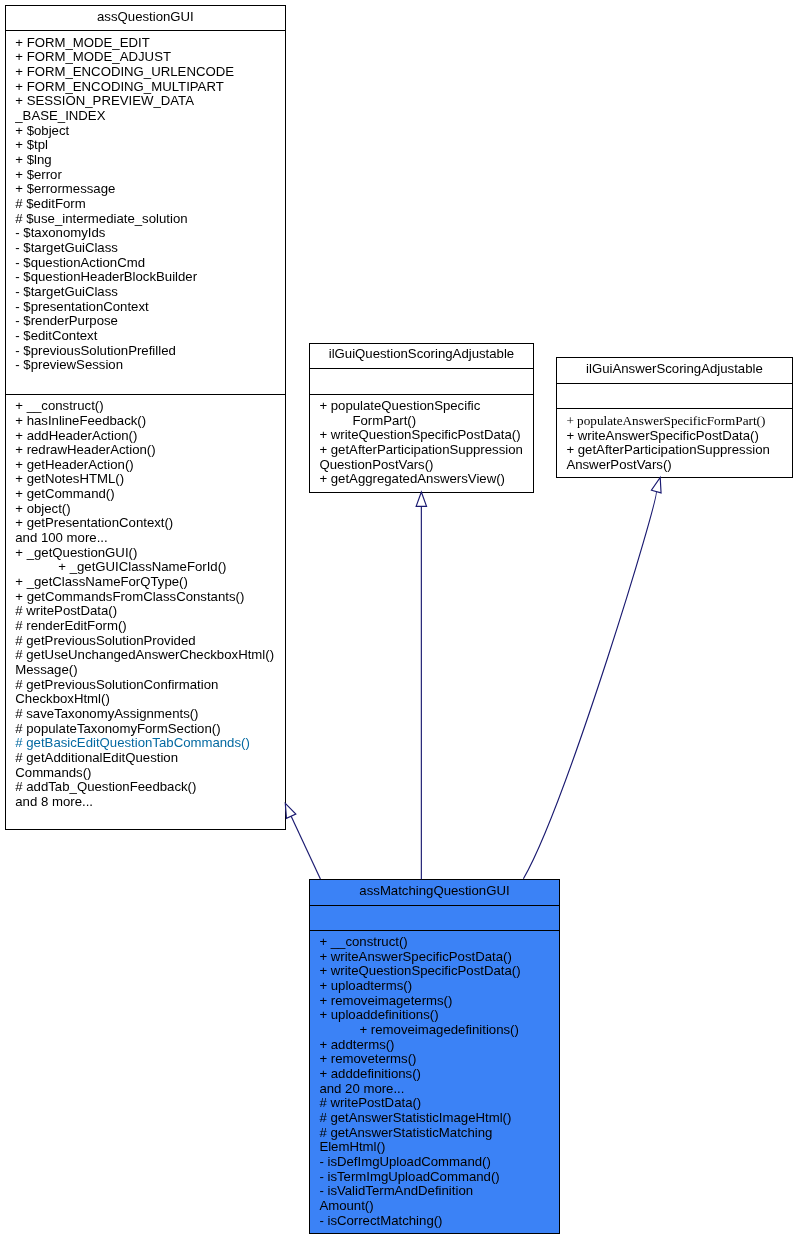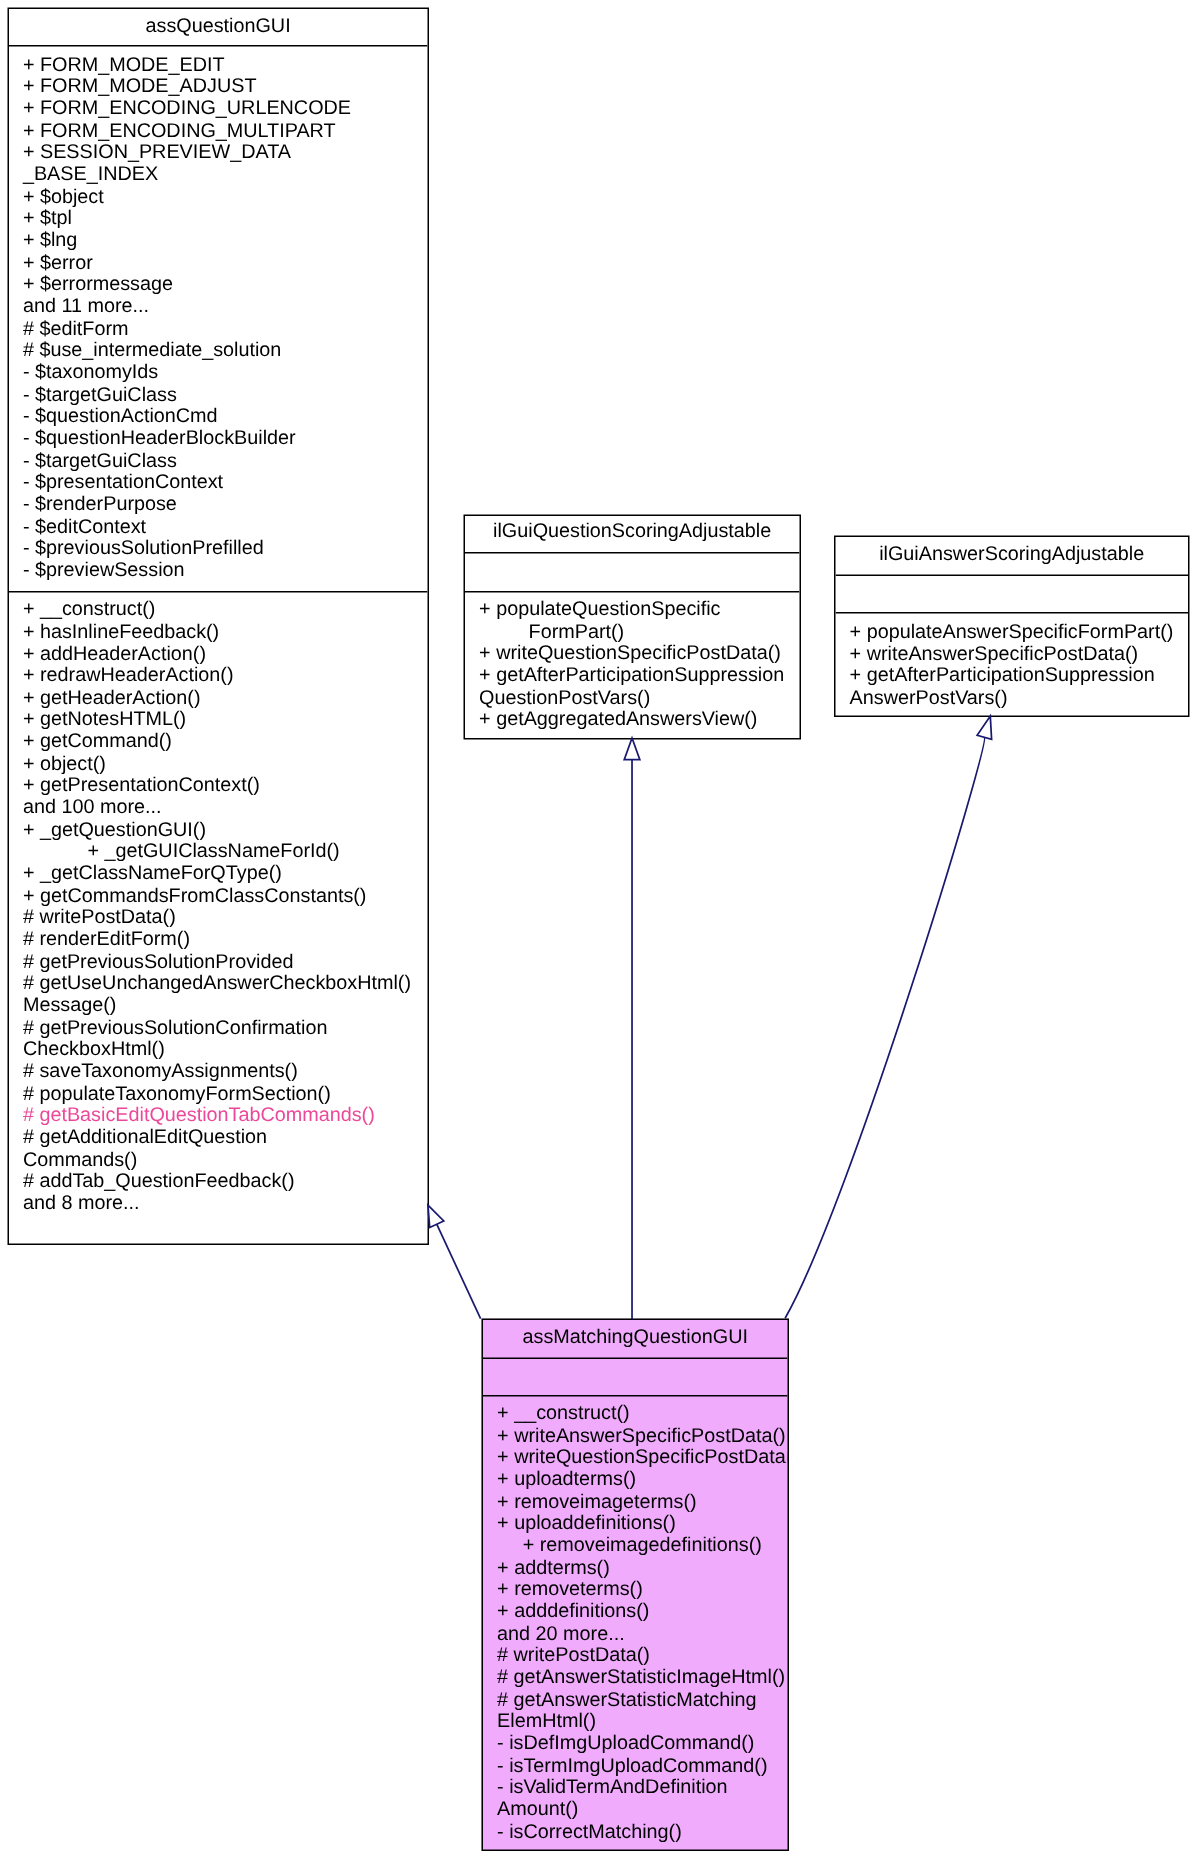--- a/index.html
+++ b/index.html
@@ -36,21 +36,20 @@
           <div class="row" style="color: rgb(0, 0, 0);">+ FORM_MODE_ADJUST</div>
           <div class="row" style="color: rgb(0, 0, 0);">+ FORM_ENCODING_URLENCODE</div>
           <div class="row" style="color: rgb(0, 0, 0);">+ FORM_ENCODING_MULTIPART</div>
           <div class="row" style="color: rgb(0, 0, 0);">+ SESSION_PREVIEW_DATA</div>
           <div class="row" style="color: rgb(0, 0, 0);">_BASE_INDEX</div>
           <div class="row" style="color: rgb(0, 0, 0);">+ $object</div>
           <div class="row" style="color: rgb(0, 0, 0);">+ $tpl</div>
           <div class="row" style="color: rgb(0, 0, 0);">+ $lng</div>
           <div class="row" style="color: rgb(0, 0, 0);">+ $error</div>
           <div class="row" style="color: rgb(0, 0, 0);">+ $errormessage</div>
-          <div class="row" style="color: rgb(0, 0, 0);">and 11 more...</div>
           <div class="row" style="color: rgb(0, 0, 0);"># $editForm</div>
           <div class="row" style="color: rgb(0, 0, 0);"># $use_intermediate_solution</div>
           <div class="row" style="color: rgb(0, 0, 0);">- $taxonomyIds</div>
           <div class="row" style="color: rgb(0, 0, 0);">- $targetGuiClass</div>
           <div class="row" style="color: rgb(0, 0, 0);">- $questionActionCmd</div>
           <div class="row" style="color: rgb(0, 0, 0);">- $questionHeaderBlockBuilder</div>
           <div class="row" style="color: rgb(0, 0, 0);">- $targetGuiClass</div>
           <div class="row" style="color: rgb(0, 0, 0);">- $presentationContext</div>
           <div class="row" style="color: rgb(0, 0, 0);">- $renderPurpose</div>
           <div class="row" style="color: rgb(0, 0, 0);">- $editContext</div>
@@ -76,21 +75,21 @@
           <div class="row" style="color: rgb(0, 0, 0);">+ getCommandsFromClassConstants()</div>
           <div class="row" style="color: rgb(0, 0, 0);"># writePostData()</div>
           <div class="row" style="color: rgb(0, 0, 0);"># renderEditForm()</div>
           <div class="row" style="color: rgb(0, 0, 0);"># getPreviousSolutionProvided</div>
           <div class="row" style="color: rgb(0, 0, 0);"># getUseUnchangedAnswerCheckboxHtml()</div>
           <div class="row" style="color: rgb(0, 0, 0);">Message()</div>
           <div class="row" style="color: rgb(0, 0, 0);"># getPreviousSolutionConfirmation</div>
           <div class="row" style="color: rgb(0, 0, 0);">CheckboxHtml()</div>
           <div class="row" style="color: rgb(0, 0, 0);"># saveTaxonomyAssignments()</div>
           <div class="row" style="color: rgb(0, 0, 0);"># populateTaxonomyFormSection()</div>
-          <div class="row" style="color: #ec4899;"># getBasicEditQuestionTabCommands()</div>
+          <div class="row" style="color: #0369a1;"># getBasicEditQuestionTabCommands()</div>
           <div class="row" style="color: rgb(0, 0, 0);"># getAdditionalEditQuestion</div>
           <div class="row" style="color: rgb(0, 0, 0);">Commands()</div>
           <div class="row" style="color: rgb(0, 0, 0);"># addTab_QuestionFeedback()</div>
           <div class="row" style="color: rgb(0, 0, 0);">and 8 more...</div>
         </div>
     </div>
   </div>
 
   <div class="uml-node" style="left: 309px; top: 342.7px; width: 224.9px; height: 150.3px; border-color: rgb(0, 0, 0);">
     <div class="node-title" style="height: 25.8px; border-bottom-color: rgb(0, 0, 0); color: rgb(0, 0, 0);">ilGuiQuestionScoringAdjustable</div>
@@ -109,29 +108,29 @@
     </div>
   </div>
 
   <div class="uml-node" style="left: 556px; top: 357.4px; width: 236.9px; height: 120.6px; border-color: rgb(0, 0, 0);">
     <div class="node-title" style="height: 25.9px; border-bottom-color: rgb(0, 0, 0); color: rgb(0, 0, 0);">ilGuiAnswerScoringAdjustable</div>
     <div class="node-attrs" style="height: 25.2px; border-bottom-color: rgb(0, 0, 0);">
       <div class="sec-inner"></div>
     </div>
     <div class="node-ops">
       <div class="sec-inner">
-          <div class="row" style="color: rgb(0, 0, 0);">+ populateAnswerSpecificFormPart()</div>
+          <div class="row" style="color: rgb(0, 0, 0); font-family: Liberation Serif, serif;">+ populateAnswerSpecificFormPart()</div>
           <div class="row" style="color: rgb(0, 0, 0);">+ writeAnswerSpecificPostData()</div>
           <div class="row" style="color: rgb(0, 0, 0);">+ getAfterParticipationSuppression</div>
           <div class="row" style="color: rgb(0, 0, 0);">AnswerPostVars()</div>
         </div>
     </div>
   </div>
 
-  <div class="uml-node is-highlighted" style="left: 321px; top: 878.9px; width: 205px; height: 355.3px; border-color: rgb(0, 0, 0); background: #f0abfc;">
+  <div class="uml-node is-highlighted" style="left: 309px; top: 878.9px; width: 251px; height: 355.3px; border-color: rgb(0, 0, 0); background: #3b82f6;">
     <div class="node-title" style="height: 26px; border-bottom-color: rgb(0, 0, 0); color: rgb(0, 0, 0);">assMatchingQuestionGUI</div>
     <div class="node-attrs" style="height: 24.7px; border-bottom-color: rgb(0, 0, 0);">
       <div class="sec-inner"></div>
     </div>
     <div class="node-ops">
       <div class="sec-inner">
           <div class="row" style="color: rgb(0, 0, 0);">+ __construct()</div>
           <div class="row" style="color: rgb(0, 0, 0);">+ writeAnswerSpecificPostData()</div>
           <div class="row" style="color: rgb(0, 0, 0);">+ writeQuestionSpecificPostData()</div>
           <div class="row" style="color: rgb(0, 0, 0);">+ uploadterms()</div>

